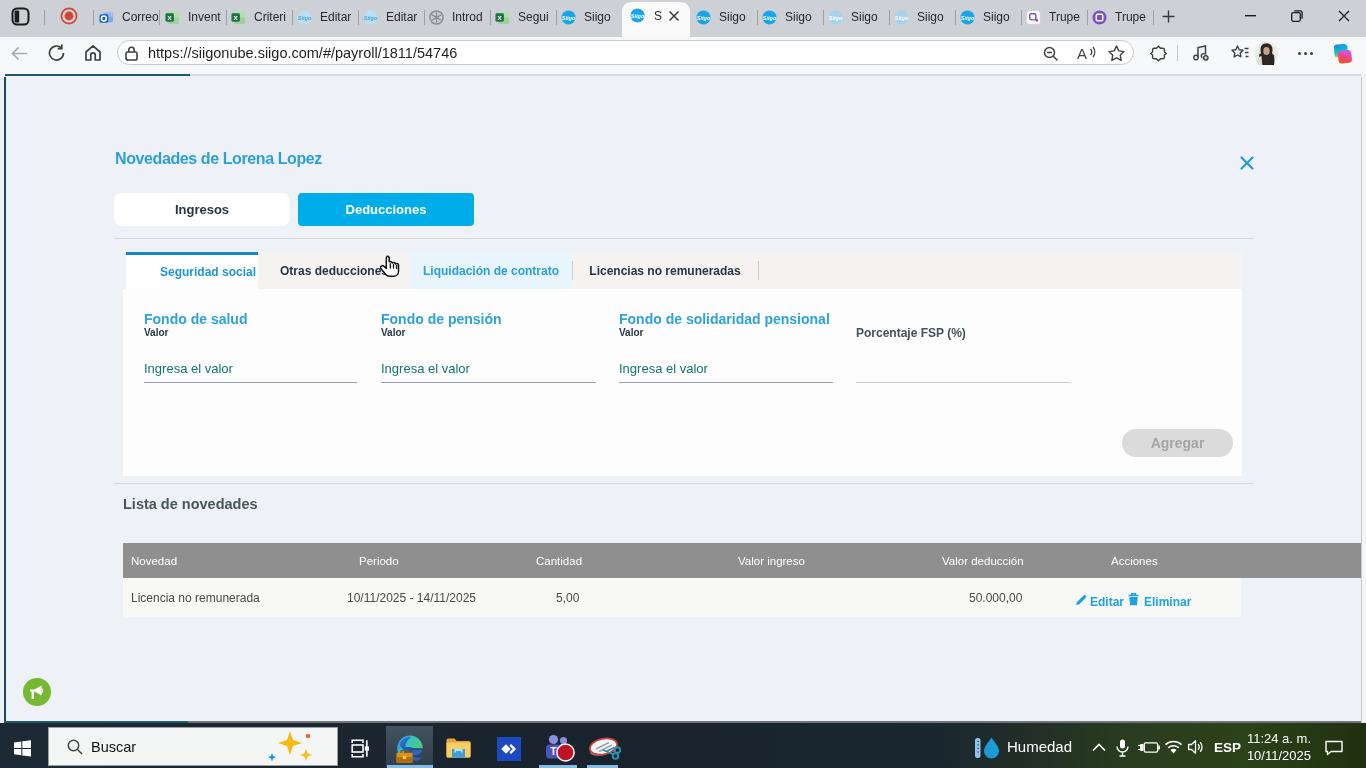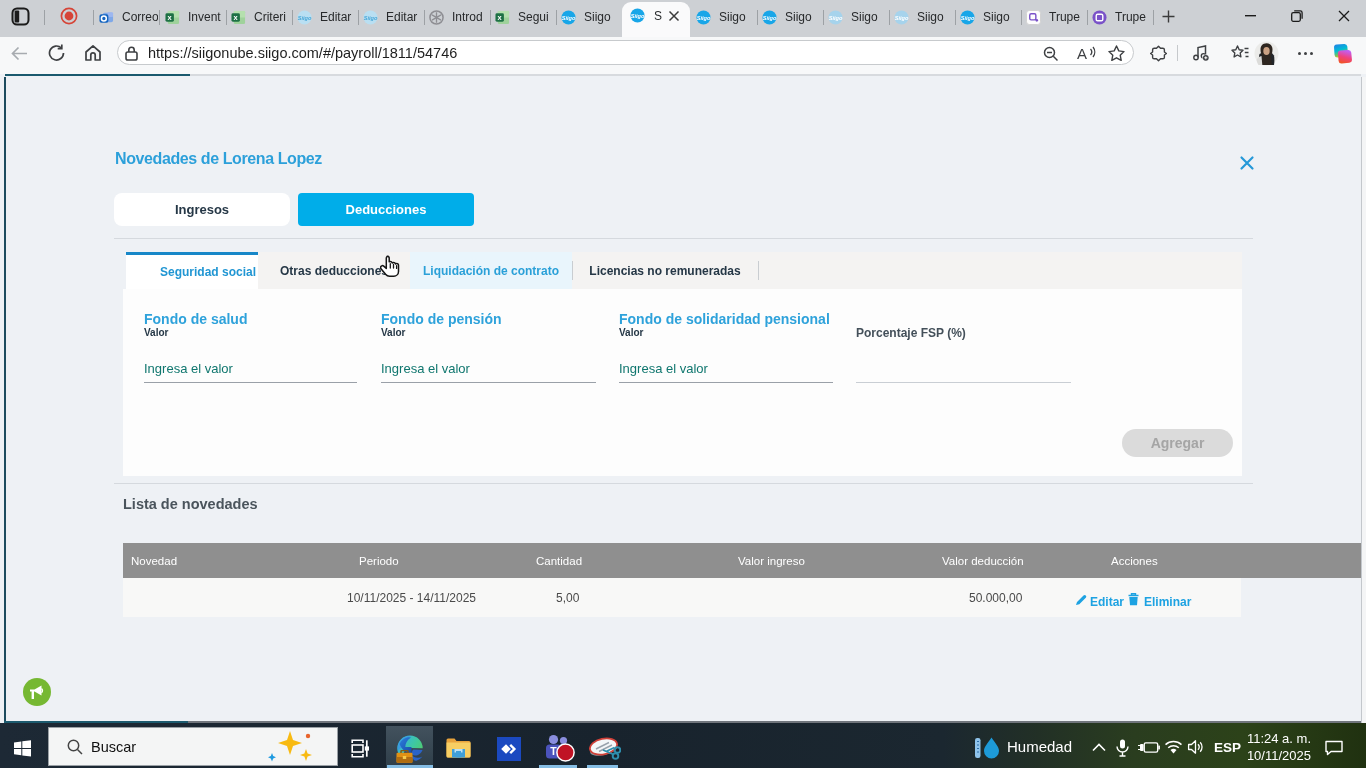--- a/index.html
+++ b/index.html
@@ -363,20 +363,21 @@
 
   <div id="thead">
     <div class="th" style="left:8px;">Novedad</div>
     <div class="th" style="left:236px;text-align:right;">Periodo</div>
     <div class="th" style="left:413px;">Cantidad</div>
     <div class="th" style="left:615px;">Valor ingreso</div>
     <div class="th" style="left:819px;">Valor deducción</div>
     <div class="th" style="left:988px;">Acciones</div>
   </div>
   <div id="trow">
+    <div class="td" style="left:8px;">Licencia no remunerada</div>
     <div class="td" style="left:224px;">10/11/2025 - 14/11/2025</div>
     <div class="td" style="left:433px;">5,00</div>
     <div class="td" style="left:846px;">50.000,00</div>
   </div>
 
   <svg class="abs" style="left:1075px; top:594px;" width="12" height="12" viewBox="0 0 12 12">
       <path d="M1 11 L2 8 L8.5 1.5 a1.6 1.6 0 0 1 2.3 2.3 L4.3 10.3 Z" fill="#1da2e2"></path>
     </svg>
   <div class="abs" style="left:1090px; top:595px; font-size:12px; font-weight:bold; color:#1da2e2;">Editar</div>
   <svg class="abs" style="left:1128px; top:593px;" width="11" height="13" viewBox="0 0 11 13">

